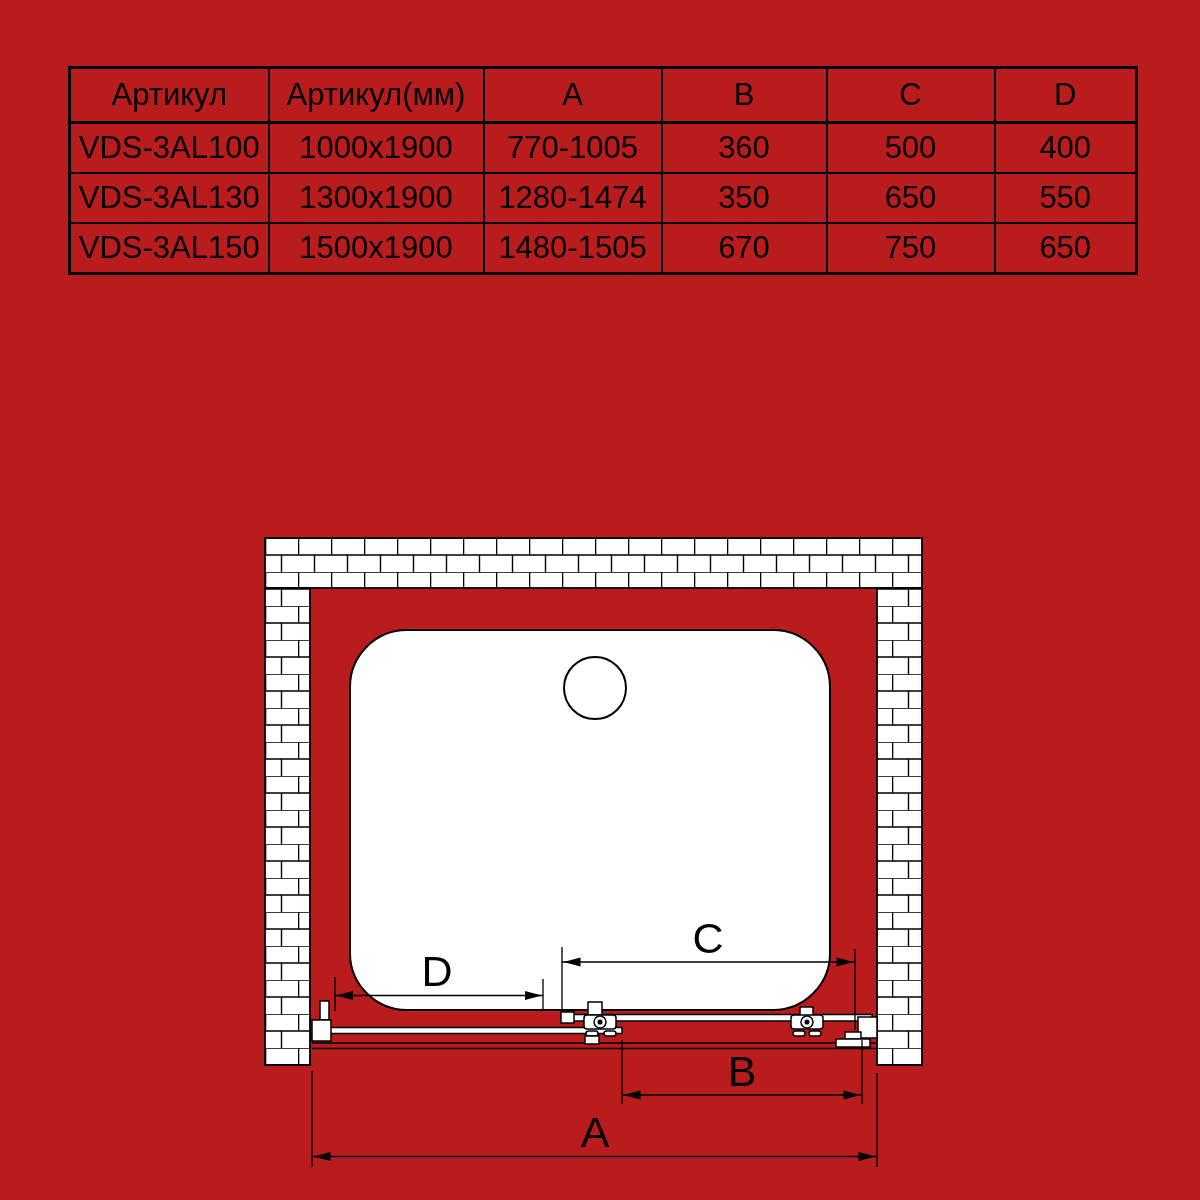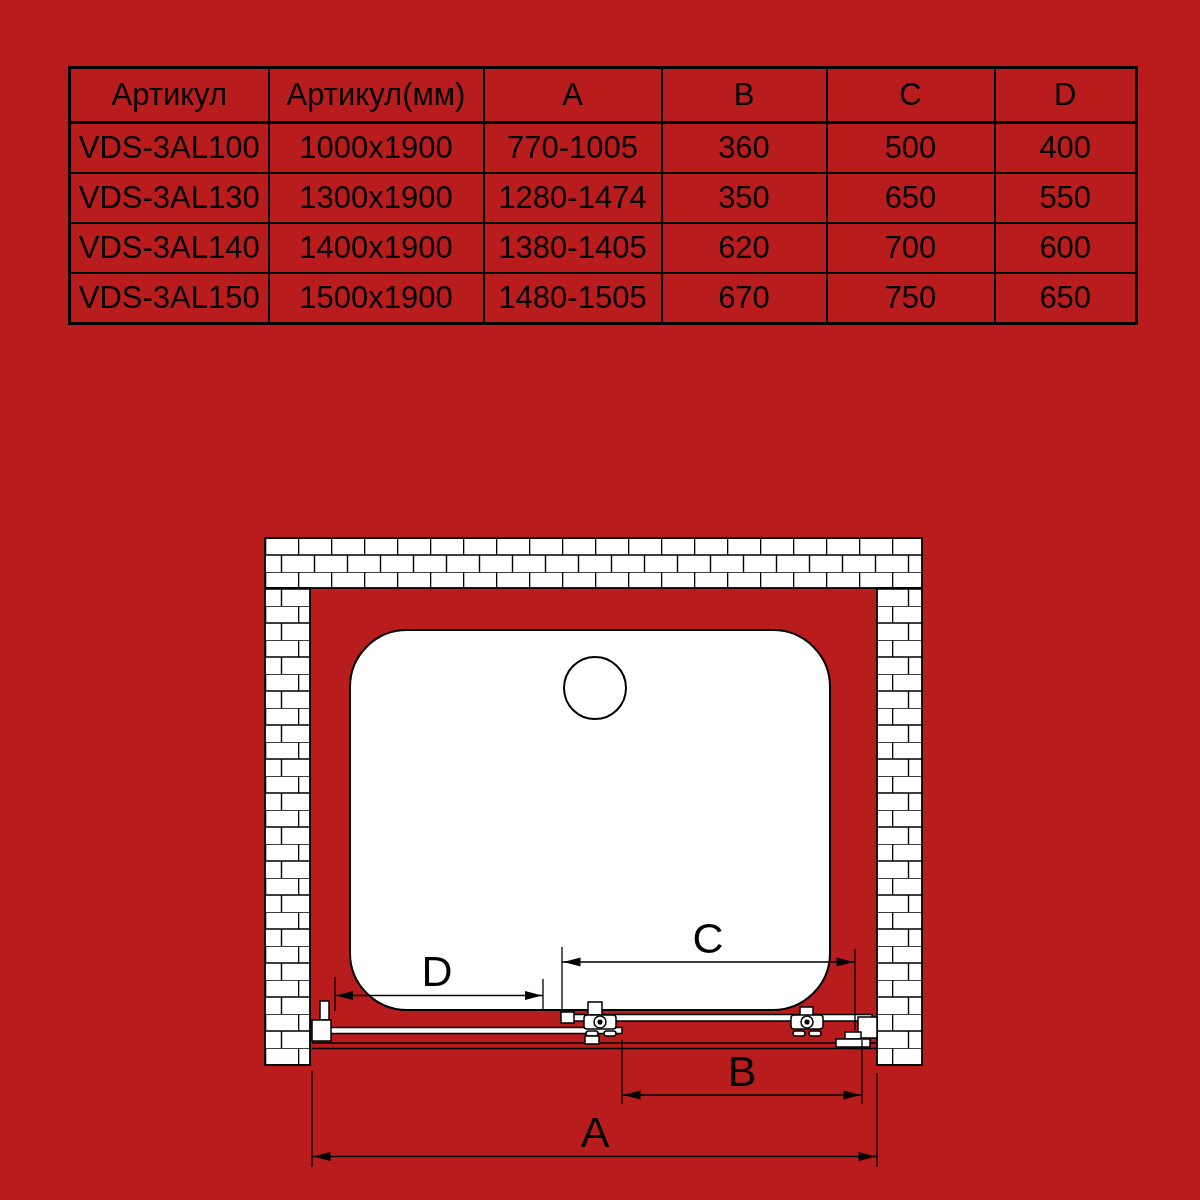--- a/index.html
+++ b/index.html
@@ -51,28 +51,20 @@
         <td>500</td>
         <td>400</td>
       </tr>
       <tr>
         <td>VDS-3AL130</td>
         <td>1300x1900</td>
         <td>1280-1474</td>
         <td>350</td>
         <td>650</td>
         <td>550</td>
-      </tr>
-      <tr>
-        <td>VDS-3AL140</td>
-        <td>1400x1900</td>
-        <td>1380-1405</td>
-        <td>620</td>
-        <td>700</td>
-        <td>600</td>
       </tr>
       <tr>
         <td>VDS-3AL150</td>
         <td>1500x1900</td>
         <td>1480-1505</td>
         <td>670</td>
         <td>750</td>
         <td>650</td>
       </tr>
     </tbody>

